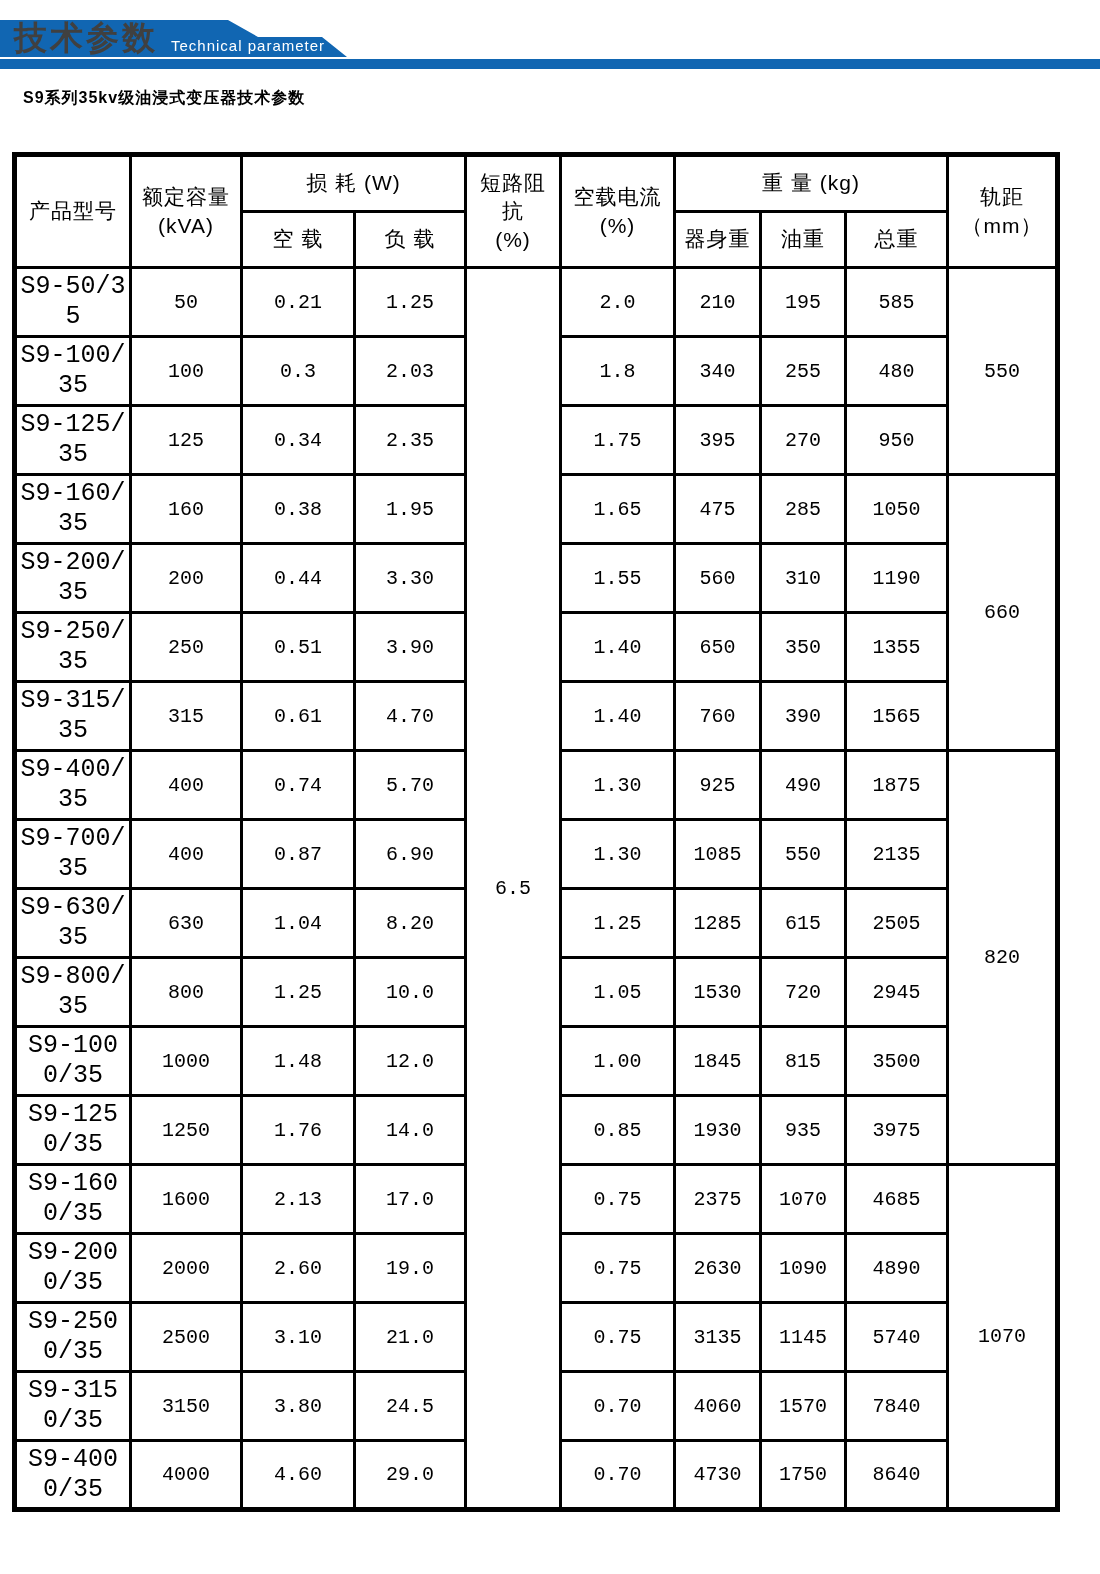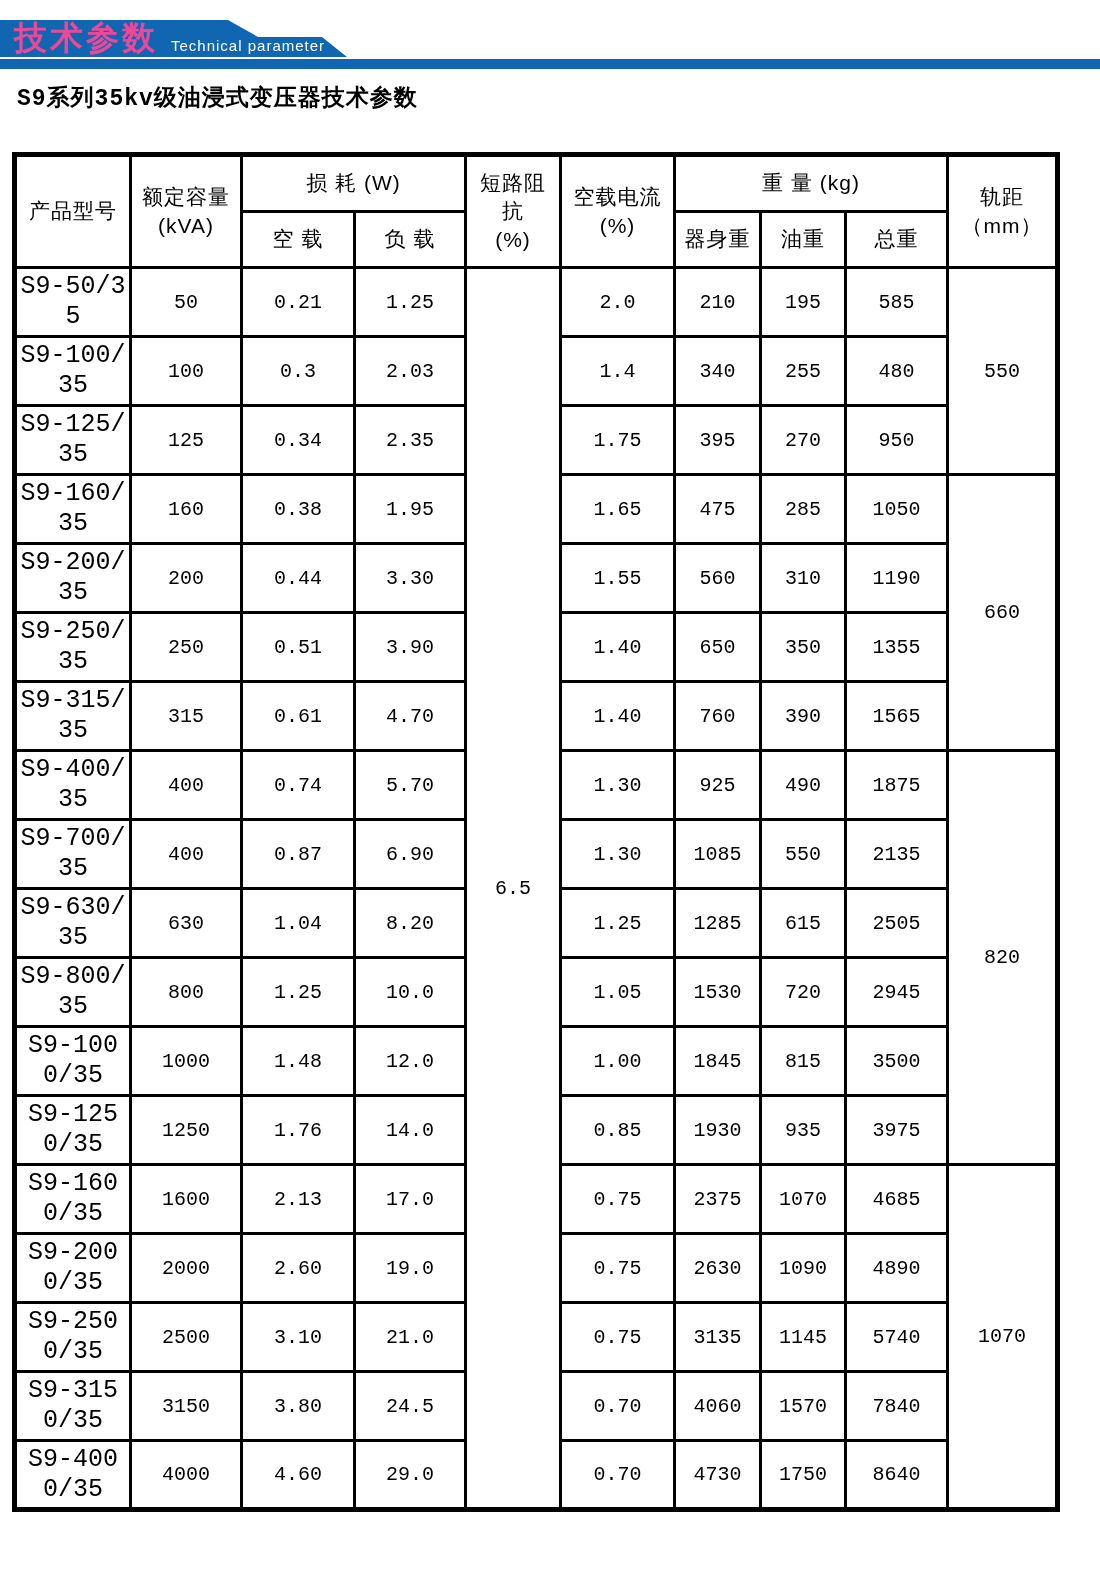--- a/index.html
+++ b/index.html
@@ -9,34 +9,34 @@
   }
   
   .banner { position:absolute; left:0; top:0; width:1100px; height:78px; }
   .banner-label {
     position:absolute; left:0; top:0; width:370px; height:57px;
     background:var(--brand-blue);
     clip-path: polygon(0px 20px, 228px 20px, 258px 37px, 322px 37px, 347px 57px, 0px 57px);
   }
   .banner-cn {
     position:absolute; left:14px; top:20px; font-size:33px; font-weight:bold;
-    color:#ec4899; letter-spacing:3px; line-height:36px; white-space:nowrap;
+    color:#404040; letter-spacing:3px; line-height:36px; white-space:nowrap;
   }
   .banner-en {
     position:absolute; left:171px; top:37px; font-size:15px; color:#fff;
     letter-spacing:1px; white-space:nowrap;
   }
   .banner-strip {
     position:absolute; left:0; top:59px; width:1100px; height:10px;
     background:var(--brand-blue);
   }
   
   .page-title {
-    position:absolute; left:17px; top:82px; margin:0;
-    font-size:23px; font-weight:bold; letter-spacing:1px; white-space:nowrap;font-family:Liberation Mono, monospace;
+    position:absolute; left:17px; top:82px; margin:6px;
+    font-size:16px; font-weight:bold; letter-spacing:1px; white-space:nowrap;
   }
   
   .spec-table {
     position:absolute; left:12px; top:152px; width:1043px;
     border-collapse:collapse; table-layout:fixed;
     border:5px solid #000; background:#fff;
   }
   .spec-table th, .spec-table td {
     border:3px solid #000; text-align:center; vertical-align:middle;
     padding:0; overflow:hidden;
@@ -107,21 +107,21 @@
         <td>210</td>
         <td>195</td>
         <td>585</td>
         <td rowspan="3">550</td>
       </tr>
     <tr>
         <td class="model">S9-100/35</td>
         <td>100</td>
         <td>0.3</td>
         <td>2.03</td>
-        <td>1.4</td>
+        <td>1.8</td>
         <td>340</td>
         <td>255</td>
         <td>480</td>
       </tr>
     <tr>
         <td class="model">S9-125/35</td>
         <td>125</td>
         <td>0.34</td>
         <td>2.35</td>
         <td>1.75</td>

